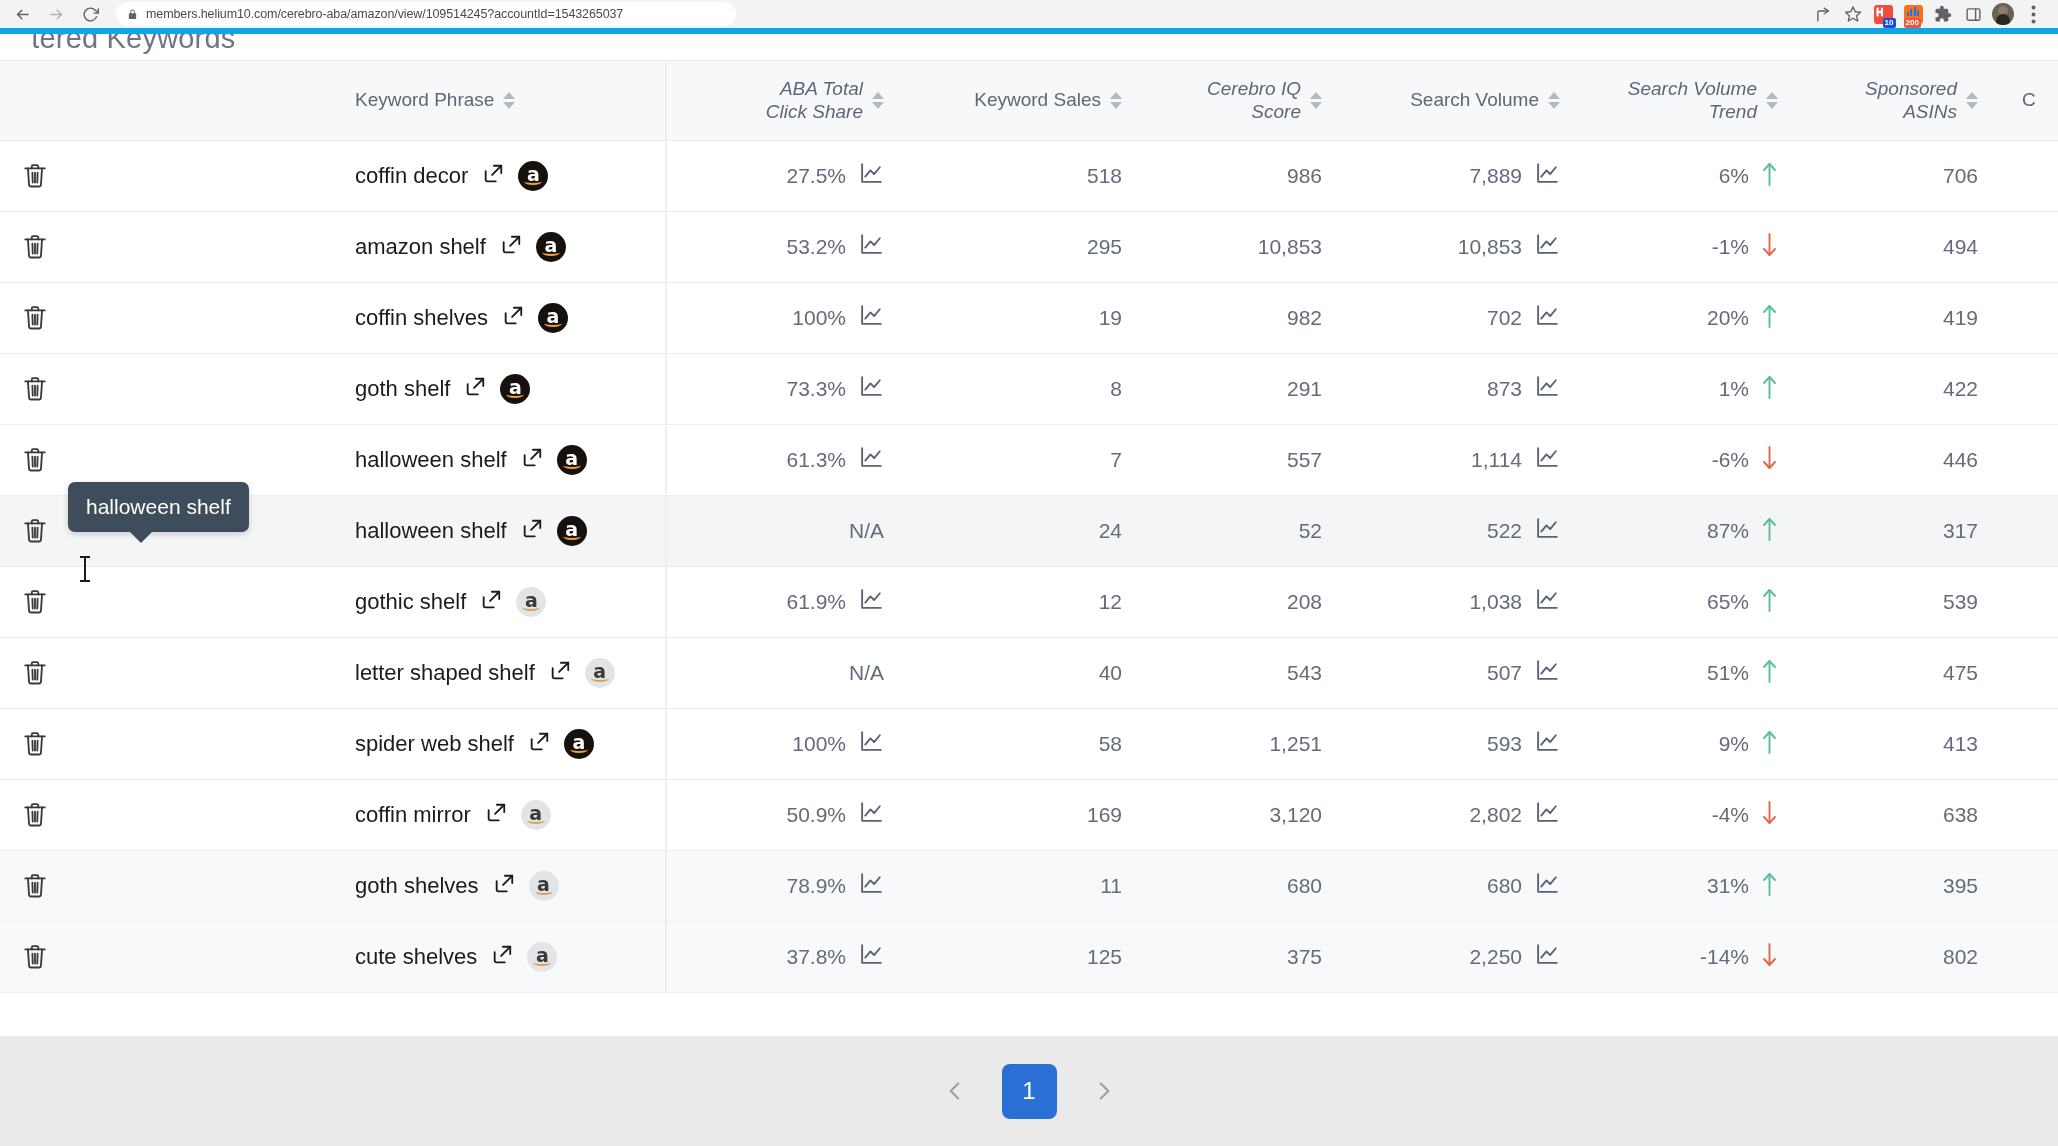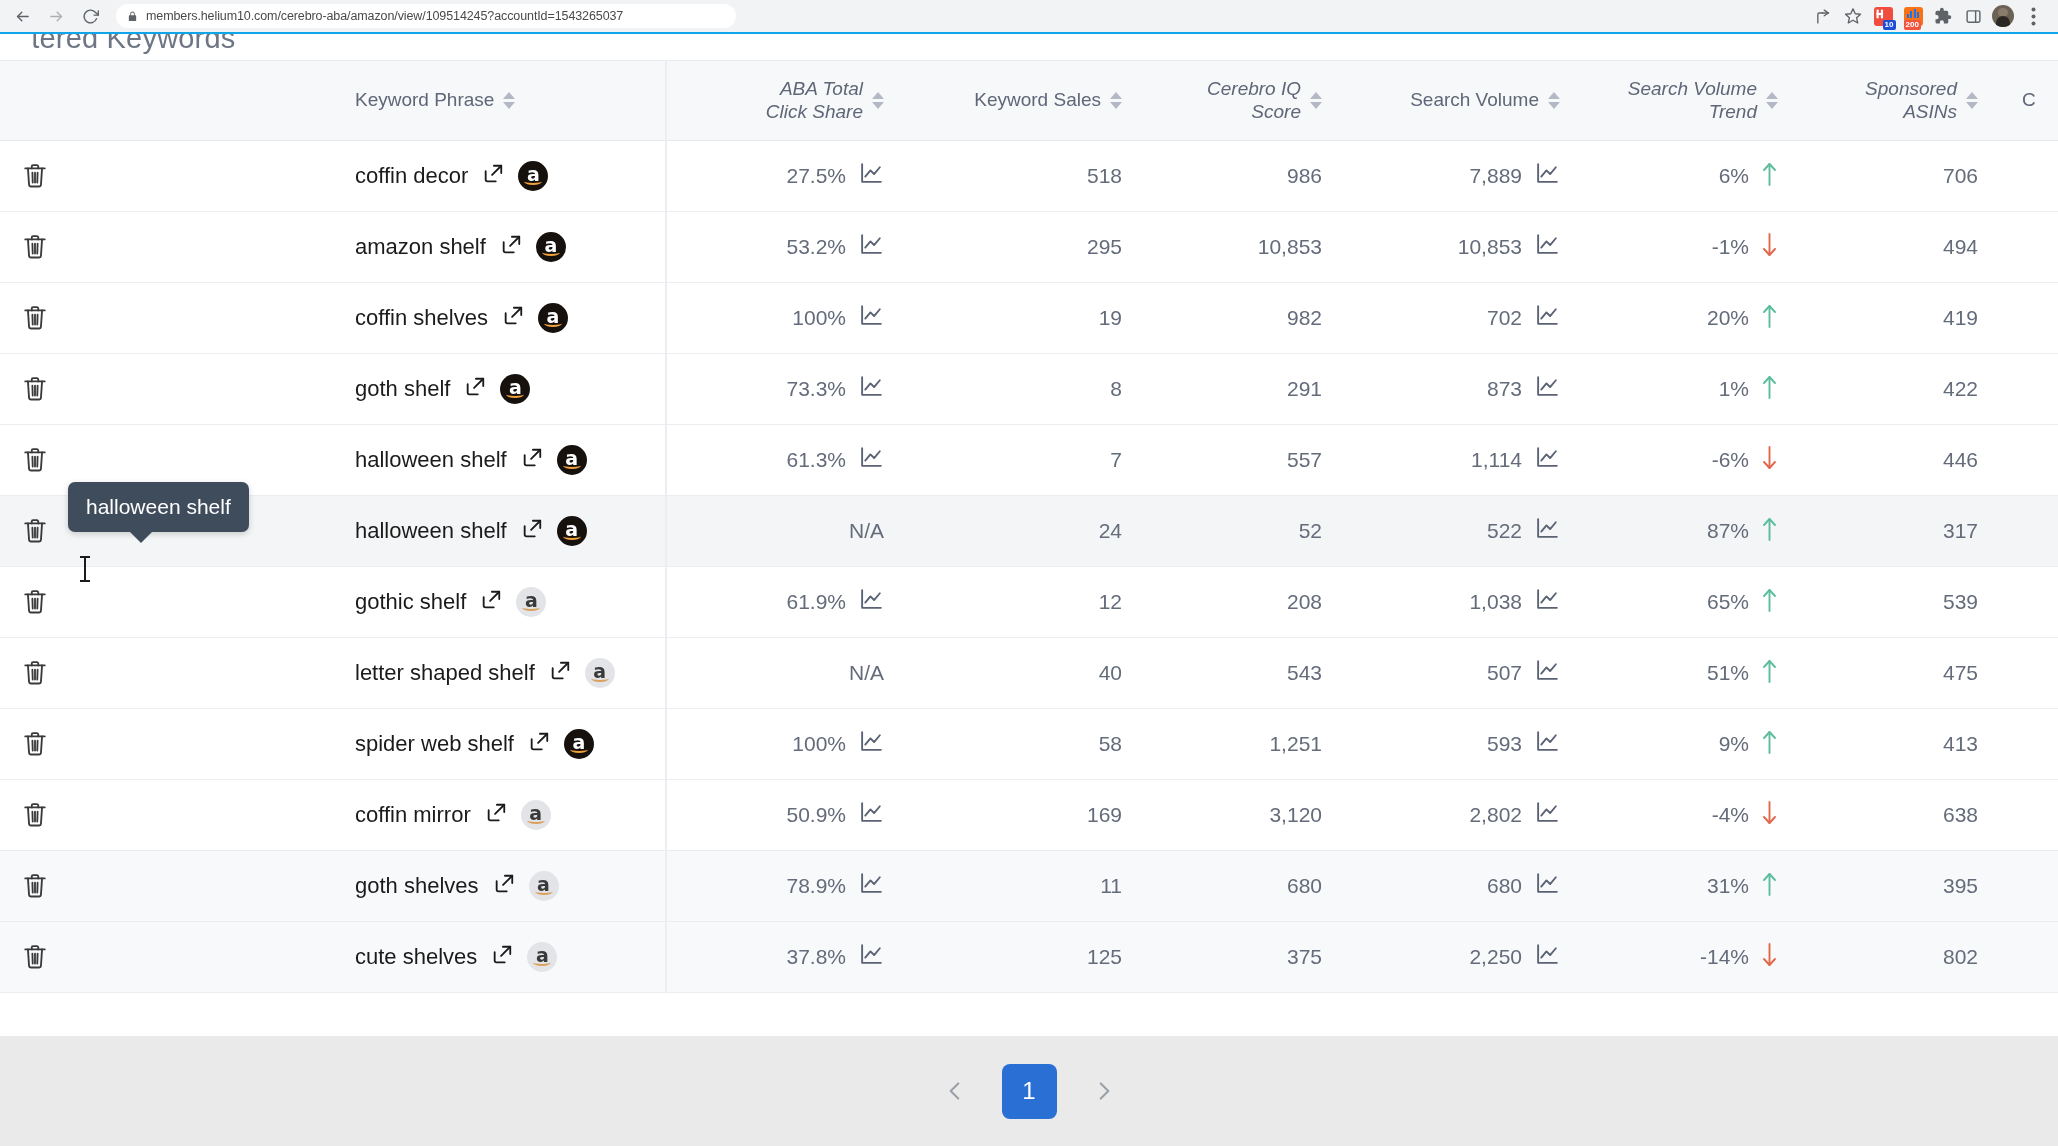--- a/index.html
+++ b/index.html
@@ -9,21 +9,21 @@
     font-family: "Liberation Sans", sans-serif;
     overflow: hidden;
   }
 
   
   #browser-chrome {
     position: absolute; top: 0; left: 0;
     width: 2058px; height: 34px;
     background: #f1f3f4;
     display: flex; align-items: center;
-    border-bottom: 2px solid #0ea5e9;
+    border-bottom: 6px solid #0ea5e9;
   }
   .nav-btns { display: flex; align-items: center; gap: 6px; padding-left: 8px; }
   .nav-btn {
     width: 28px; height: 28px; border-radius: 50%;
     display: flex; align-items: center; justify-content: center;
     color: #5f6368;
   }
   .nav-btn svg { display: block; }
   #omnibox {
     margin-left: 12px;

